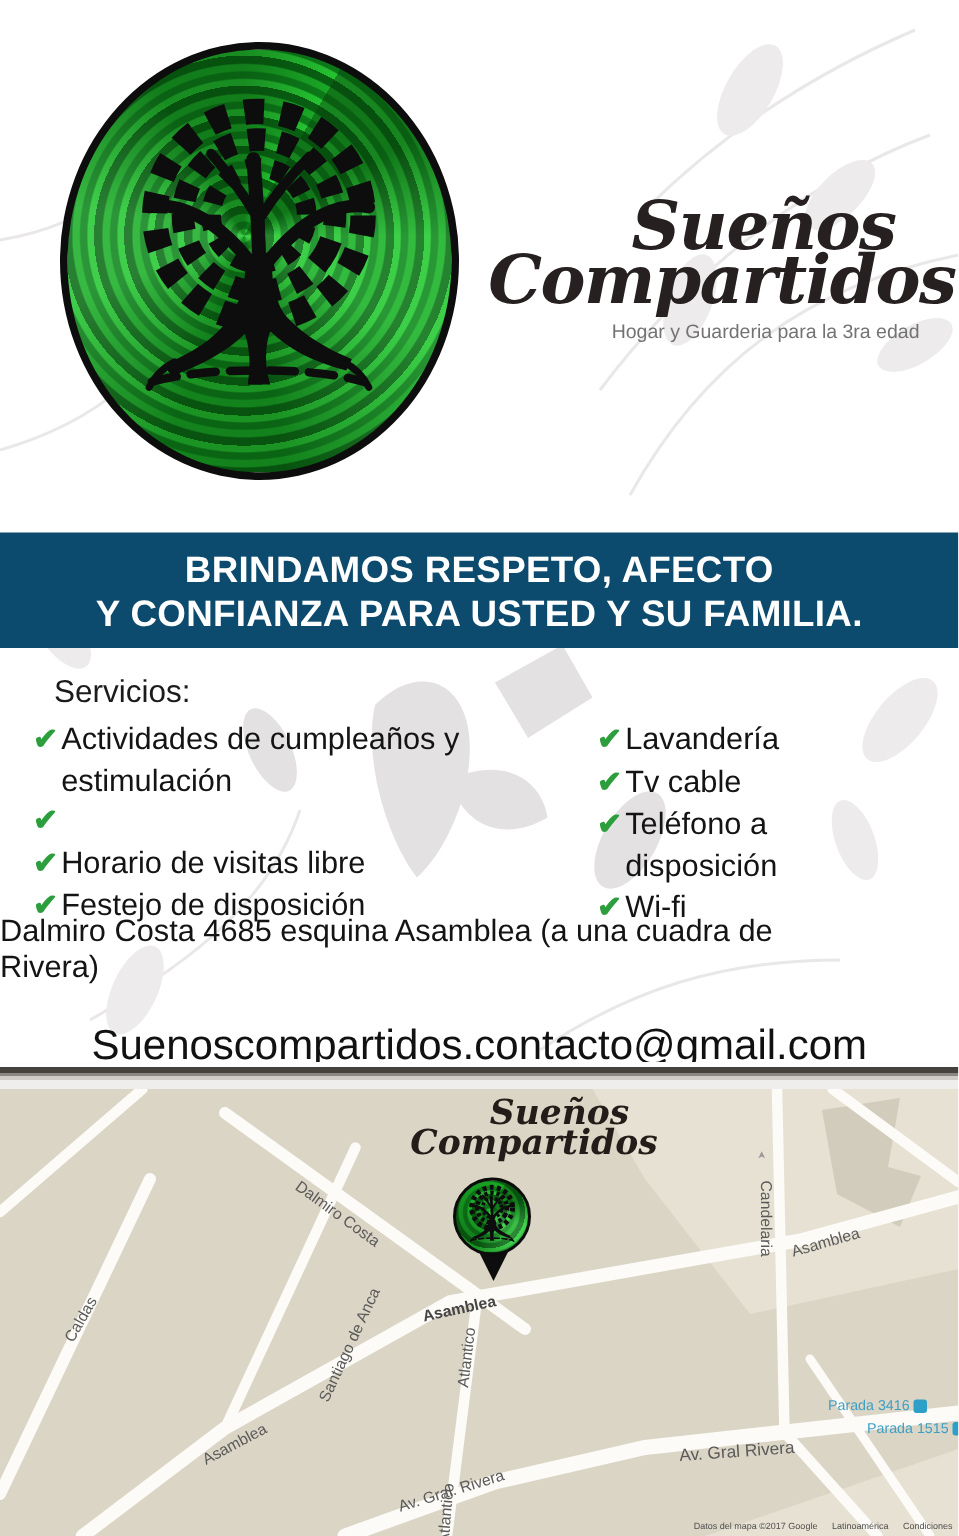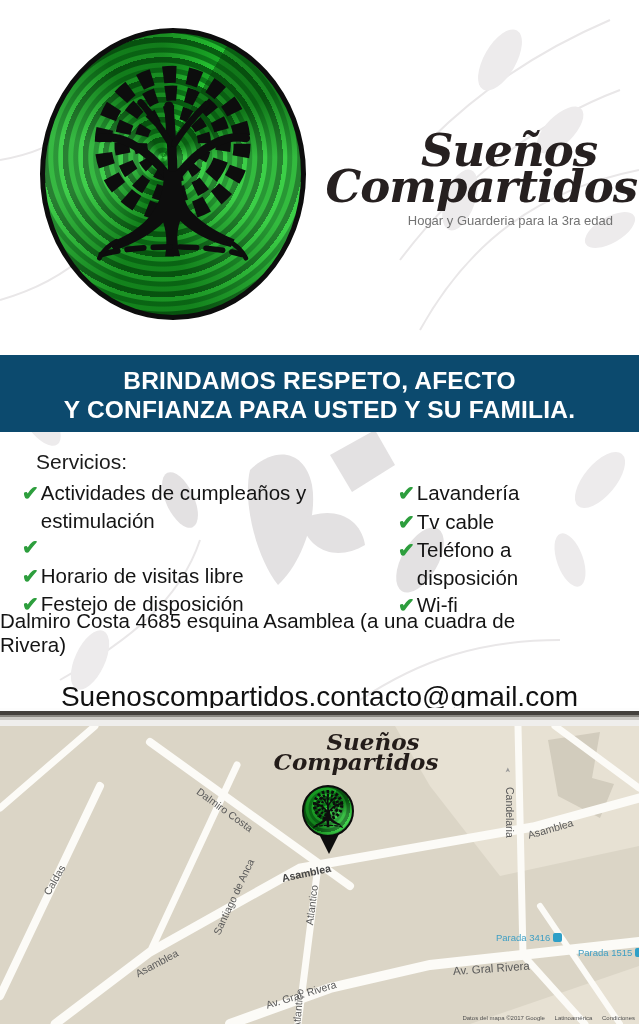--- a/index.html
+++ b/index.html
@@ -231,21 +231,21 @@
     <div class="mlabel bold" style="left:282px;top:146px;transform:rotate(-12deg);font-weight:bold;">Asamblea</div>
     <div class="mlabel" style="left:136px;top:242px;transform:rotate(-28deg);">Asamblea</div>
     <div class="mlabel" style="left:309px;top:193px;transform:rotate(-83deg);">Atlantico</div>
     <div class="mlabel" style="left:296px;top:297px;transform:rotate(-85deg);">Atlantico</div>
     <div class="mlabel" style="left:510px;top:55px;transform:rotate(90deg);">Candelaria</div>
     <div class="mlabel" style="left:266px;top:273px;transform:rotate(-17deg);">Av. Gral. Rivera</div>
     <div class="mlabel" style="left:453px;top:239px;transform:rotate(-4deg);font-size:11.5px;">Av. Gral Rivera</div>
 
     <div class="one-way" style="left:505px;top:40px;">➤</div>
 
-    <div class="parada" style="left:496px;top:206px;">
+    <div class="parada" style="left:520px;top:206px;padding-left:32px;">
       <span>Parada 3416</span>
       <span class="pstop-icon"></span>
     </div>
     <div class="parada" style="left:578px;top:221px;">
       <span>Parada 1515</span>
       <span class="pstop-icon"></span>
     </div>
 
     <div class="map-brand script">
       <div class="l1">Sueños</div>

